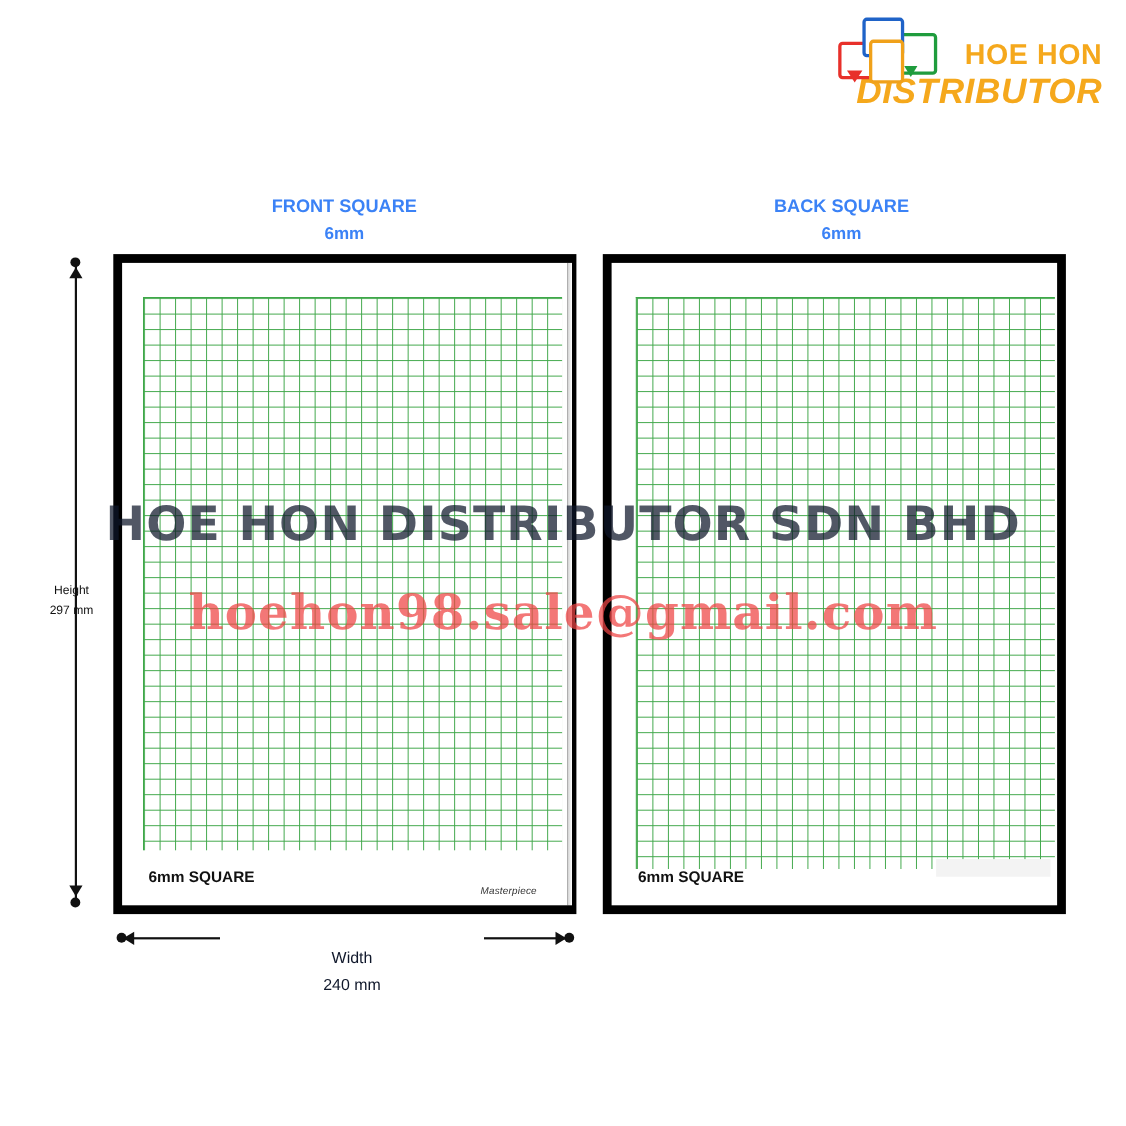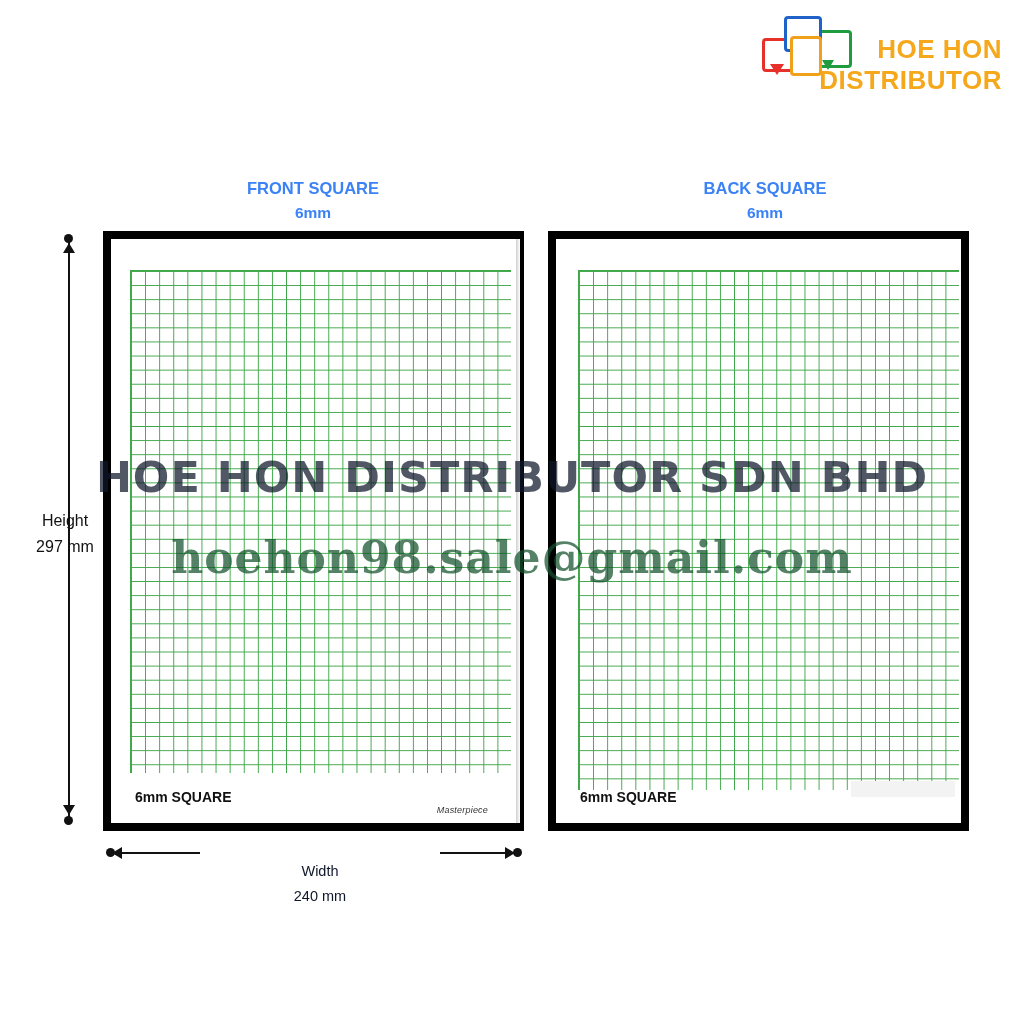--- a/index.html
+++ b/index.html
@@ -94,21 +94,21 @@
     left: 0;
     top: 20px;
     width: 240px;
     text-align: right;
     color: #f5a81c;
     font-weight: bold;
     line-height: 1.18;
     letter-spacing: 0.5px;
   }
   .brand-l1 { font-size: 26px; }
-  .brand-l2 { font-size: 26px; }
+  .brand-l2 { font-size: 32px; font-style: italic; }
 
   
   .panel-title {
     position: absolute;
     text-align: center;
     font-size: 16.5px;
     font-weight: bold;
     color: #3b82f6;
     line-height: 1.5;
     width: 420px;
@@ -223,24 +223,24 @@
   }
   #dim-h-arrow-bottom {
     left: 63px; top: 805px;
     border-left: 6px solid transparent;
     border-right: 6px solid transparent;
     border-top: 10px solid #111111;
   }
   #dim-height-label {
     position: absolute;
     left: 0px;
-    top: 508px;
+    top: 528px;
     width: 130px;
     text-align: center;
-    font-size: 16px;
+    font-size: 11px;
     color: #111111;
     line-height: 1.65;
   }
 
   
   #dim-width-line {
     position: absolute;
     left: 112px;
     top: 852px;
     width: 405px;
@@ -289,21 +289,21 @@
   }
   #watermark-company {
     top: 452px;
     font-size: 43px;
     font-family: "DejaVu Sans", sans-serif;
   }
   #watermark-email {
     top: 532px;
     font-size: 44px;
     font-family: "DejaVu Serif", serif;
-    color: #14532d;
+    color: #ef4444;
   }
 </style>
 </head>
 <body>
 
 <div class="brand">
   <div class="brand-marks">
     <div class="bubble b-red"></div>
     <div class="bubble-tail tail-red"></div>
     <div class="bubble b-green"></div>

